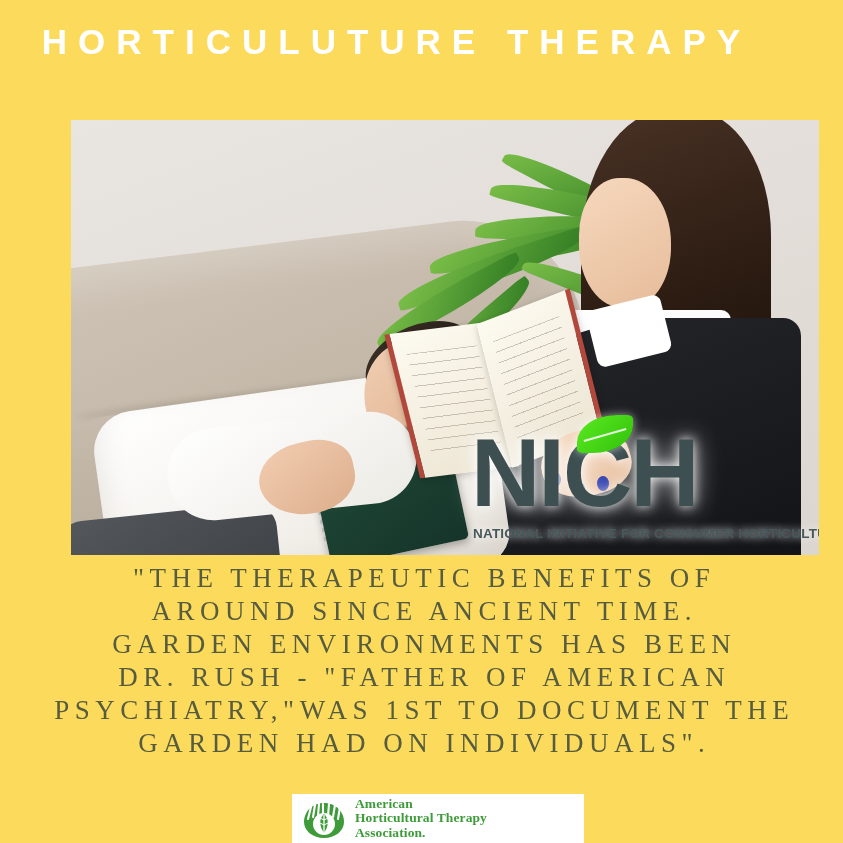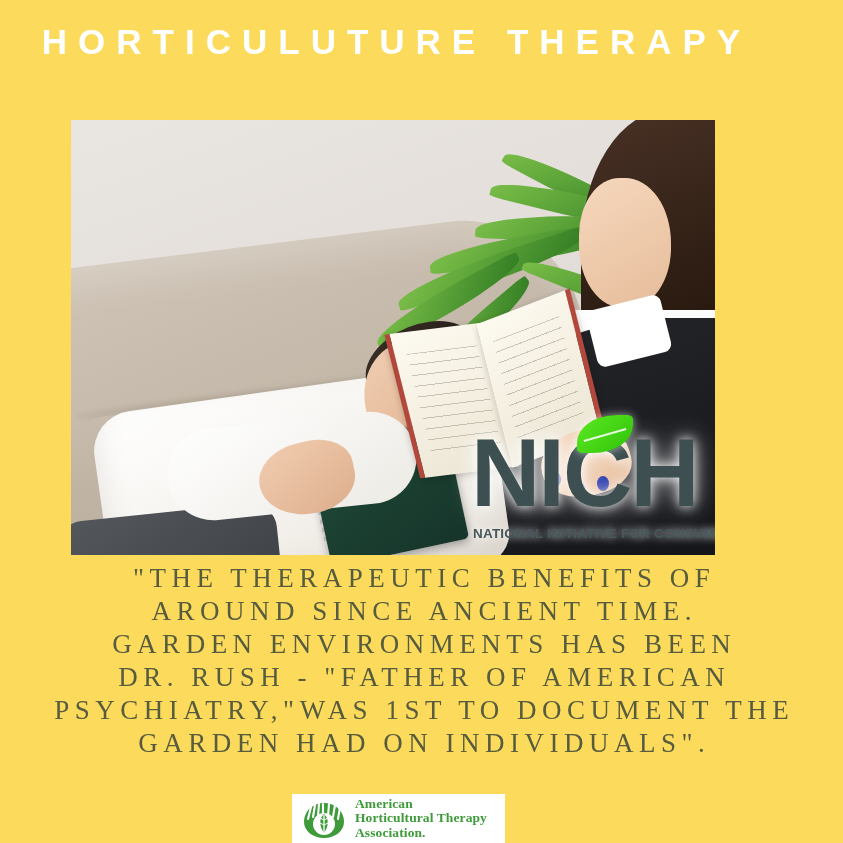--- a/index.html
+++ b/index.html
@@ -25,21 +25,21 @@
     font-weight:bold;
     font-size:35px;
     line-height:49px;
     letter-spacing:11px;
     white-space:nowrap;
     text-indent:11px;
   }
 
   
   .photo{
-    position:absolute;left:71px;top:120px;width:644px;height:435px;
+    position:absolute;left:71px;top:120px;width:748px;height:435px;
     overflow:hidden;
     background:#ded9d4;
   }
   .photo .wall{
     position:absolute;inset:0;
     background:linear-gradient(160deg,#e9e5e1 0%,#e3ded9 45%,#dcd6d0 100%);
   }
   
   .couch-back{
     position:absolute;left:-40px;top:120px;width:560px;height:330px;
@@ -218,21 +218,21 @@
     color:#575c3e;
     font-family:"Liberation Serif", serif;
     font-size:27px;line-height:33px;
     letter-spacing:5.5px;text-indent:5.5px;
     white-space:nowrap;
   }
   .quote div{white-space:nowrap;}
 
   
   .ahta{
-    position:absolute;left:292px;top:794px;width:213px;height:49px;
+    position:absolute;left:292px;top:794px;width:292px;height:49px;
     background:#ffffff;display:flex;align-items:center;
     padding:0 6px;box-sizing:border-box;
   }
   .ahta-mark{
     position:relative;width:44px;height:40px;flex:0 0 44px;margin-left:4px;
   }
   .ahta-text{
     margin-left:9px;
     font-family:"Liberation Serif", serif;
     font-weight:bold;color:#3E9B39;

